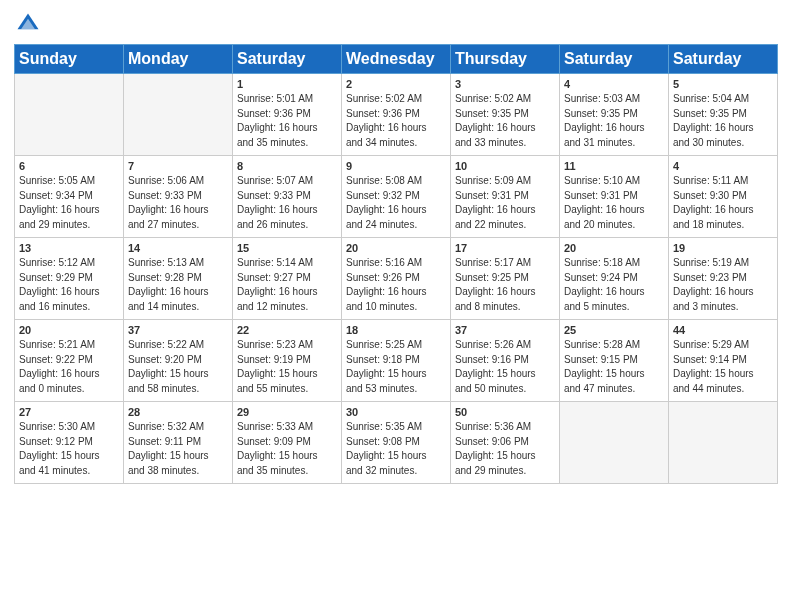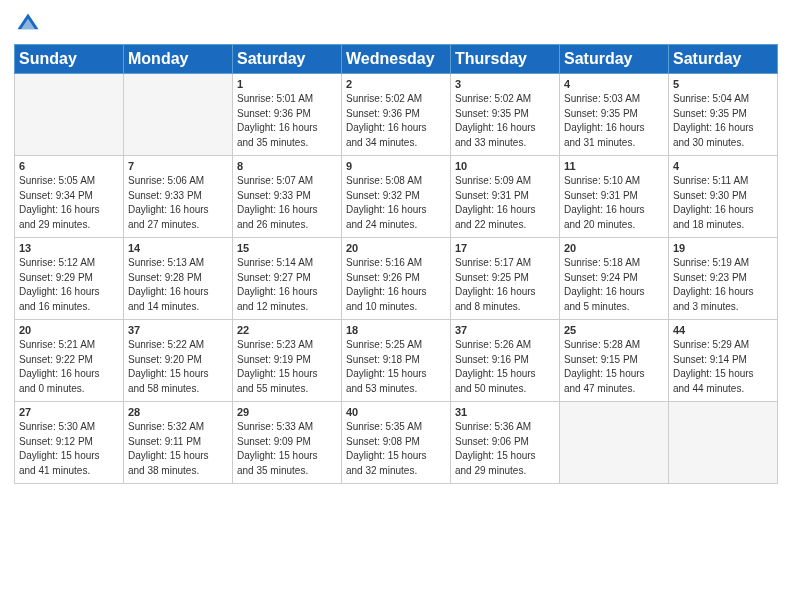--- a/index.html
+++ b/index.html
@@ -256,25 +256,25 @@
           </td>
           <td>
             <span class="day-number">28</span>
             <div class="day-info">Sunrise: 5:32 AM<br>Sunset: 9:11 PM<br>Daylight: 15 hours and 38 minutes.</div>
           </td>
           <td>
             <span class="day-number">29</span>
             <div class="day-info">Sunrise: 5:33 AM<br>Sunset: 9:09 PM<br>Daylight: 15 hours and 35 minutes.</div>
           </td>
           <td>
-            <span class="day-number">40</span>
+            <span class="day-number">30</span>
             <div class="day-info">Sunrise: 5:35 AM<br>Sunset: 9:08 PM<br>Daylight: 15 hours and 32 minutes.</div>
           </td>
           <td>
-            <span class="day-number">31</span>
+            <span class="day-number">50</span>
             <div class="day-info">Sunrise: 5:36 AM<br>Sunset: 9:06 PM<br>Daylight: 15 hours and 29 minutes.</div>
           </td>
           <td class="empty"></td>
           <td class="empty"></td>
         </tr>
       </tbody>
   </table>
 </div>
 
 </body></html>

